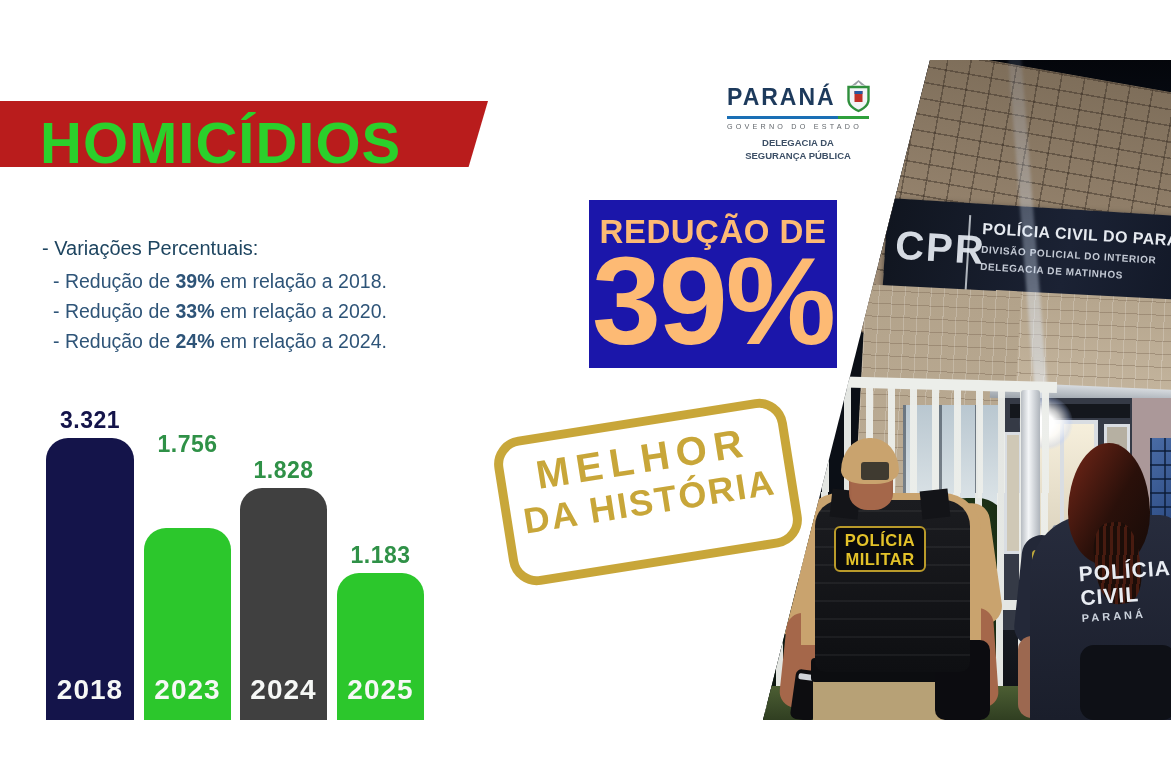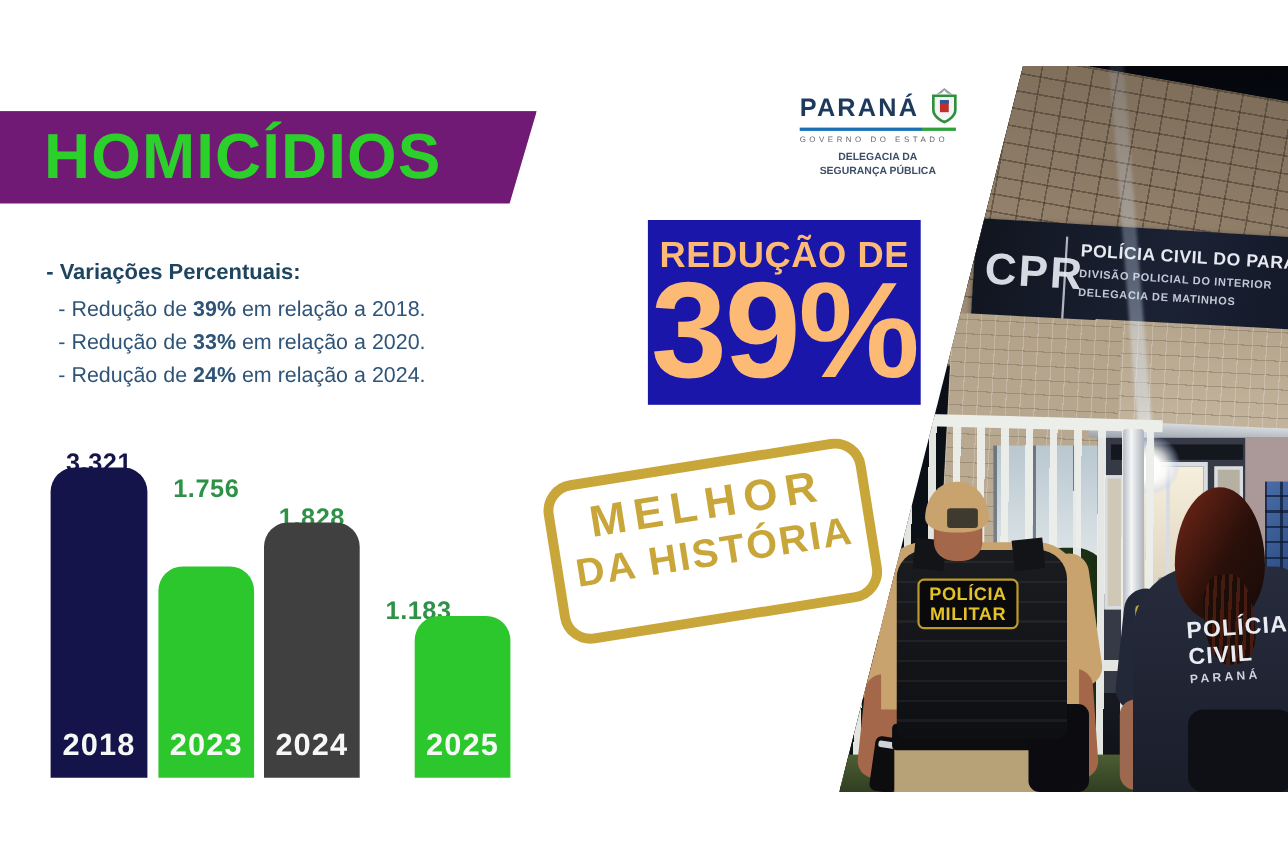--- a/index.html
+++ b/index.html
@@ -122,34 +122,34 @@
   .pc-hair{left:50px;top:3px;width:82px;height:122px;border-radius:50% 50% 40% 46% / 58% 58% 42% 42%;
     background:linear-gradient(120deg,#6b2416 8%,#2a100a 55%,#160b08);}
   .pc-pony{left:77px;top:82px;width:45px;height:82px;border-radius:40%;transform:rotate(-8deg);
     background:repeating-linear-gradient(100deg,#481b10 0 3px,#1c0d08 3px 7px);}
   .pc-text{left:62px;top:118px;width:120px;transform:rotate(-4deg);color:#e9edf3;font-weight:800;}
   .pc-text div{position:static;white-space:nowrap;}
   .pc-t1,.pc-t2{font-size:21px;line-height:24px;letter-spacing:1px;}
   .pc-t3{font-size:11px;line-height:16px;letter-spacing:3px;color:#ccd3dd;font-weight:700;}
   .pc-bag{left:62px;top:205px;width:96px;height:75px;border-radius:14px;background:#0e1016;}
   
-  .banner{position:absolute;left:0;top:101px;width:488px;height:84px;background:#701a75;z-index:2;
+  .banner{position:absolute;left:0;top:101px;width:488px;height:66px;background:#b91c1c;z-index:2;
     clip-path:polygon(0 0,488px 0,463px 85px,0 85px);}
   .banner-title{position:absolute;left:40px;top:0;line-height:84px;font-size:58px;font-weight:800;
     letter-spacing:1px;color:#2bd02b;}
   .subtitle{position:absolute;left:0;top:188px;width:470px;text-align:right;font-size:18px;
     font-weight:500;color:#1e4154;z-index:2;}
   
   .variations{position:absolute;left:42px;top:237px;width:460px;z-index:2;color:#2e5478;}
-  .var-heading{font-size:20px;font-weight:700;color:#1e4560;margin-bottom:6px;}
+  .var-heading{font-size:20px;font-weight:400;color:#1e4560;margin-bottom:6px;}
   .var-line{font-size:19.5px;line-height:30px;margin-left:11px;}
   .var-line b{font-weight:800;}
   
   .chart{position:absolute;left:0;top:0;width:470px;height:720px;z-index:2;}
-  .bar{position:absolute;bottom:13px;border-radius:22px 22px 0 0;}
+  .bar{position:absolute;bottom:0;border-radius:22px 22px 0 0;}
   .bar-year{position:absolute;bottom:14px;left:0;width:100%;text-align:center;
     font-size:28px;font-weight:800;letter-spacing:1px;color:#f6f8f6;}
   .bar-value{position:absolute;text-align:center;font-size:23px;font-weight:800;letter-spacing:.5px;}
   
   .reduction-box{position:absolute;left:589px;top:200px;width:248px;height:168px;background:#1b16aa;
     z-index:3;text-align:center;color:#fdba74;}
   .red-line1{margin-top:13px;font-size:33px;font-weight:800;letter-spacing:.5px;}
   .red-line2{margin-top:0;font-size:124px;line-height:.82;font-weight:800;letter-spacing:-2px;}
   
   .stamp{position:absolute;left:500px;top:417px;width:296px;height:150px;z-index:4;
@@ -269,21 +269,21 @@
       </div>
       <div class="bar-value" style="color: rgb(47, 145, 71); left: 124px; width: 127px; bottom: 262px;">1.756</div>
       <div class="bar" style="left: 144px; width: 87px; height: 192px; background: rgb(44, 199, 44);">
         <div class="bar-year">2023</div>
       </div>
       <div class="bar-value" style="color: rgb(47, 145, 71); left: 220px; width: 127px; bottom: 236px;">1.828</div>
       <div class="bar" style="left: 240px; width: 87px; height: 232px; background: #404040;">
         <div class="bar-year">2024</div>
       </div>
       <div class="bar-value" style="color: rgb(47, 145, 71); left: 317px; width: 127px; bottom: 151px;">1.183</div>
-      <div class="bar" style="left: 337px; width: 87px; height: 147px; background: rgb(44, 199, 44); margin-left: 40px;">
+      <div class="bar" style="left: 337px; width: 87px; height: 147px; background: rgb(44, 199, 44);">
         <div class="bar-year">2025</div>
       </div>
     </div>
 
   <div class="reduction-box">
     <div class="red-line1">REDUÇÃO DE</div>
     <div class="red-line2">39%</div>
   </div>
 
   <div class="stamp">

